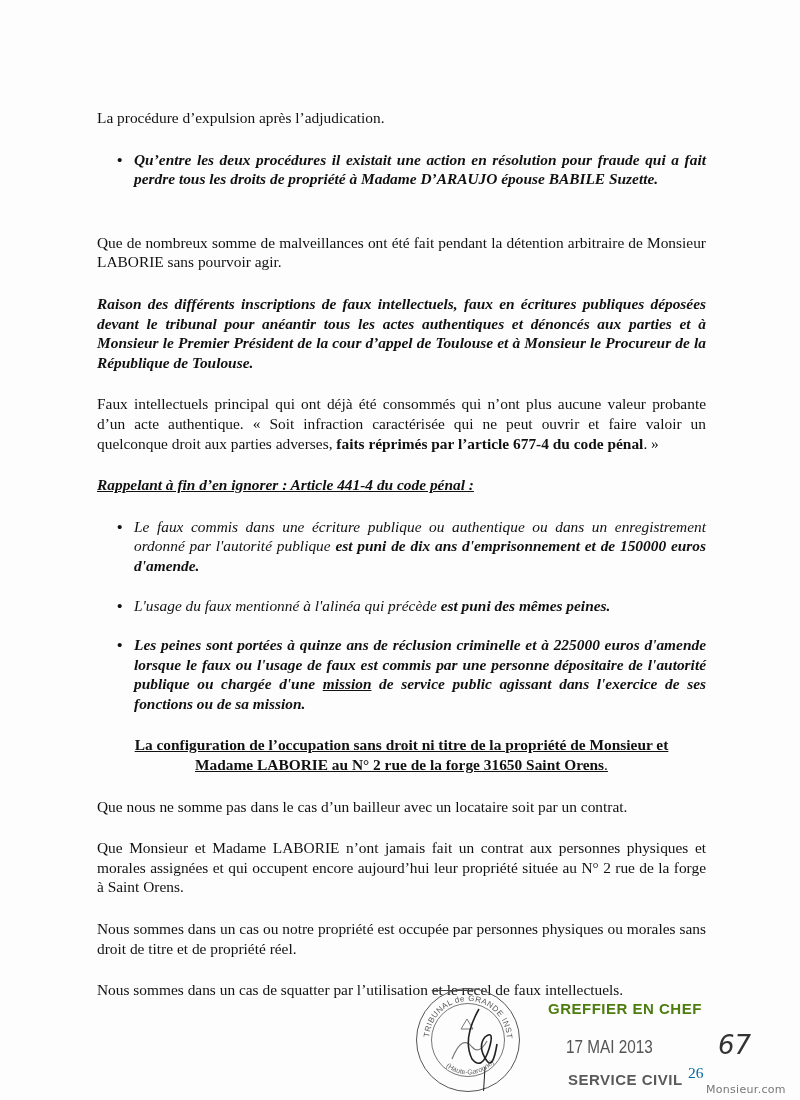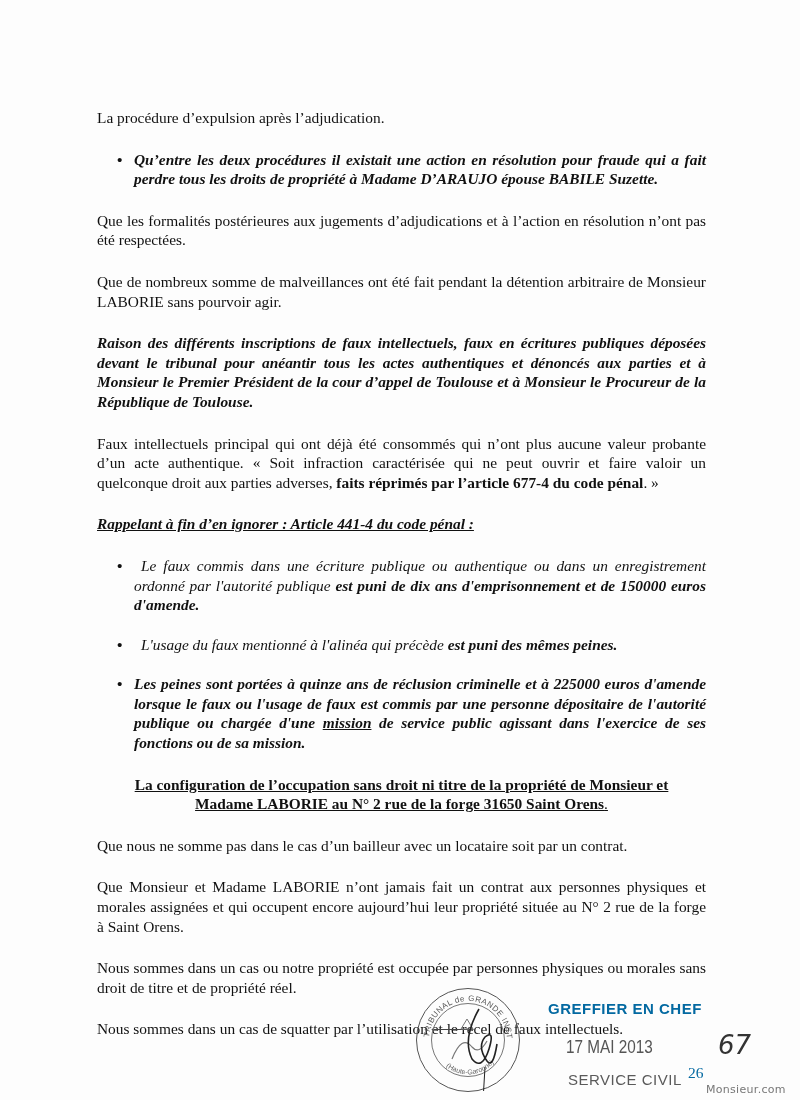--- a/index.html
+++ b/index.html
@@ -29,21 +29,21 @@
       width: 609px;
       font-size: 15.4px;
       line-height: 19.6px;
     }
     p {
       margin: 0;
       text-align: justify;
     }
     .gap-m { height: 22px; }
     .bi { font-weight: bold; font-style: italic; }
-    .i { font-style: italic; margin-left: 7px; }
+    .i { font-style: italic; }
     .b { font-weight: bold; }
     .u { text-decoration: underline; }
     ul.bullets {
       list-style: none;
       margin: 0;
       padding: 0;
     }
     ul.bullets li {
       position: relative;
       padding-left: 37px;
@@ -87,38 +87,38 @@
     }
     .stamp svg { position: absolute; left: 0; top: 0; }
     .greffier {
       position: absolute;
       left: 548px;
       top: 1000px;
       font-family: "Liberation Sans", "DejaVu Sans", sans-serif;
       font-weight: bold;
       font-size: 15px;
       letter-spacing: 0.5px;
-      color: #0369a1;
+      color: #4d7c0f;
     }
     .stamp-date {
       position: absolute;
       left: 566px;
       top: 1037px;
       font-family: "Liberation Sans", "DejaVu Sans", sans-serif;
       font-size: 18px;
       color: #555;
       transform: scaleX(0.85);
       transform-origin: left top;
     }
     .service {
       position: absolute;
       left: 568px;
       top: 1071px;
       font-family: "Liberation Sans", "DejaVu Sans", sans-serif;
-      font-weight: normal;
+      font-weight: bold;
       font-size: 15px;
       letter-spacing: 0.5px;
       color: #5a5a5a;
     }
     .handnum {
       position: absolute;
       left: 718px;
       top: 1030px;
       font-family: "DejaVu Sans", sans-serif;
       font-size: 26px;
@@ -156,21 +156,20 @@
     <div class="gap-m"></div>
 
     <ul class="bullets">
       <li>
         <span class="dot">•</span>
         <span class="bi">Qu’entre les deux procédures il existait une action en résolution pour fraude qui a fait perdre tous les droits de propriété à Madame D’ARAUJO épouse BABILE Suzette.</span>
       </li>
     </ul>
     <div class="gap-m"></div>
 
-    <p>Que les formalités postérieures aux jugements d’adjudications et à l’action en résolution n’ont pas été respectées.</p>
     <div class="gap-m"></div>
 
     <p>Que de nombreux somme de malveillances ont été fait pendant la détention arbitraire de Monsieur LABORIE sans pourvoir agir.</p>
     <div class="gap-m"></div>
 
     <p class="bi">Raison des différents inscriptions de faux intellectuels, faux en écritures publiques déposées devant le tribunal pour anéantir tous les actes authentiques  et dénoncés aux parties et à Monsieur le Premier Président de la cour d’appel de Toulouse et à Monsieur le Procureur de la République de Toulouse.</p>
     <div class="gap-m"></div>
 
     <p><span>Faux intellectuels principal qui ont déjà été consommés qui n’ont plus aucune valeur probante d’un acte authentique. « Soit infraction caractérisée qui ne peut ouvrir et faire valoir un quelconque droit aux parties adverses, </span><span class="b">faits réprimés par l’article 677-4 du code pénal</span><span>. »</span></p>
     <div class="gap-m"></div>

